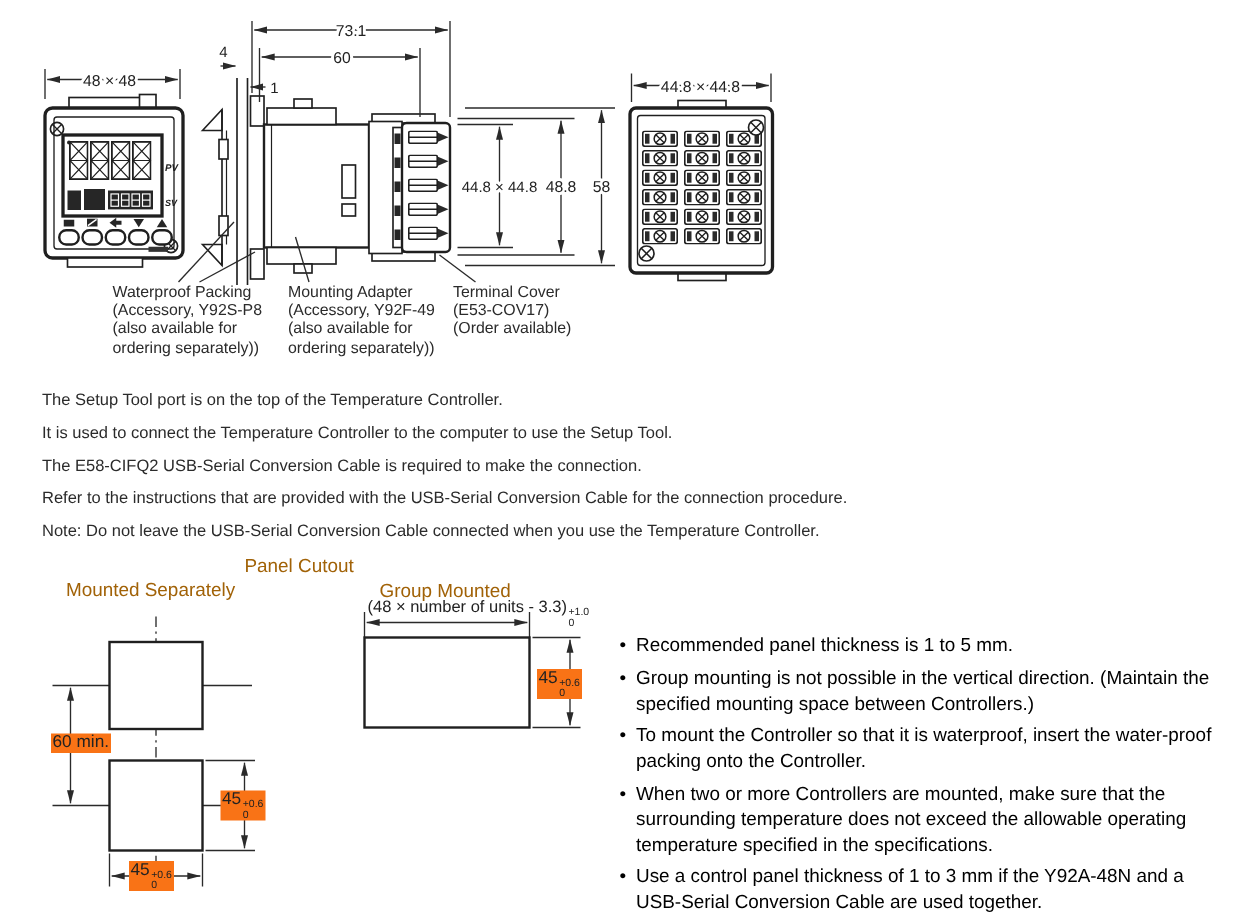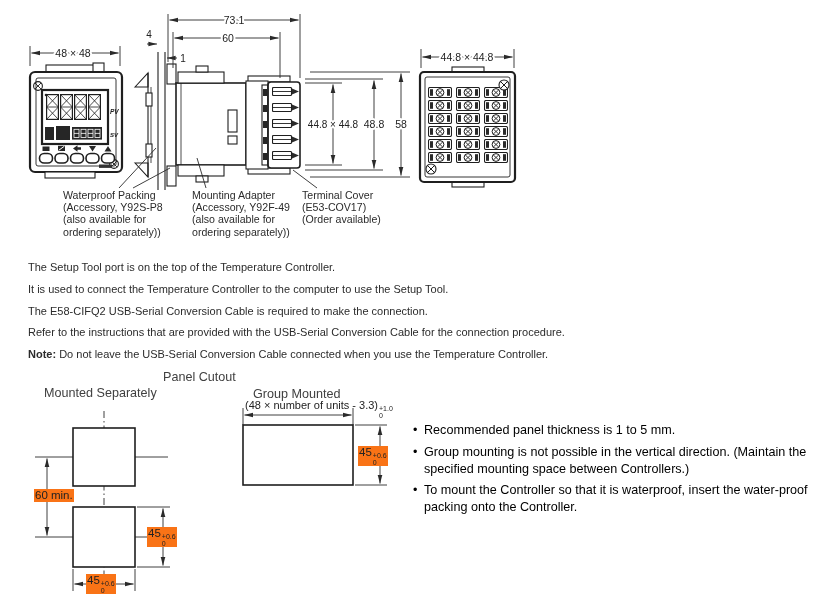--- a/index.html
+++ b/index.html
@@ -14,23 +14,23 @@
   text.dimt{font-family:"Liberation Sans",sans-serif;font-size:10.5px;fill:#222;
             paint-order:stroke;stroke:#fff;stroke-width:4px;stroke-linejoin:round;}
   text.small{font-size:10px;}
   text.pvsv{font-family:"Liberation Sans",sans-serif;font-weight:bold;font-style:italic;fill:#1d1d1d;}
   
   .callout{position:absolute;font-size:10.6px;line-height:12.2px;color:#2b2b2b;white-space:nowrap;}
   
   #paragraphs{position:absolute;left:28px;top:257px;width:792px;}
   #paragraphs p{margin:0;font-size:11px;line-height:21.8px;white-space:nowrap;}
   .note-line{margin-top:2px;font-size:13.6px;white-space:nowrap;}
-  .note-line b{font-weight:bold;}
-  
-  .h-cut{position:absolute;font-size:12.6px;color:#404040;white-space:nowrap;}
+  .note-line b{font-weight:normal;}
+  
+  .h-cut{position:absolute;font-size:12.6px;color:#a16207;white-space:nowrap;}
   .dim-label{position:absolute;background:#f97316;font-size:11.5px;color:#222;
              white-space:nowrap;padding:0 1px;line-height:13px;}
   .tol{display:inline-flex;flex-direction:column;vertical-align:-2px;
        font-size:7px;line-height:6.6px;margin-left:1px;}
   .formula{font-size:11px;}
   
   #bullets{position:absolute;left:412px;top:422px;width:410px;list-style:none;margin:0;padding:0;}
   #bullets li{position:relative;padding-left:12px;font-size:12.6px;line-height:16.8px;
               margin-bottom:5px;color:#000000;}
   #bullets li::before{content:"\2022";position:absolute;left:1px;top:0;}
@@ -256,21 +256,21 @@
         <circle cx="504" cy="85" r="5" class="ln w1 fw"></circle>
         <path d="M500.5,81.5 L507.5,88.5 M507.5,81.5 L500.5,88.5" class="ln" stroke-width="1"></path>
       </g>
       <g>
         <circle cx="431" cy="169" r="5" class="ln w1 fw"></circle>
         <path d="M427.5,165.5 L434.5,172.5 M434.5,165.5 L427.5,172.5" class="ln" stroke-width="1"></path>
       </g>
     </g>
   </svg>
 
-  <div class="callout" style="left:63px;top:189px">
+  <div class="callout" style="left:75px;top:189px">
     <div>Waterproof Packing</div>
     <div>(Accessory, Y92S-P8</div>
     <div>(also available for</div>
     <div>ordering separately))</div>
   </div>
   <div class="callout" style="left:192px;top:189px">
     <div>Mounting Adapter</div>
     <div>(Accessory, Y92F-49</div>
     <div> (also available for</div>
     <div>ordering separately))</div>
@@ -351,15 +351,17 @@
     <span>45</span><span class="tol">
         <span>+0.6</span>
         <span>0</span>
       </span>
   </div>
 
   <ul id="bullets">
     <li>Recommended panel thickness is 1 to 5 mm.</li>
     <li>Group mounting is not possible in the vertical direction. (Maintain the specified mounting space between Controllers.)</li>
     <li>To mount the Controller so that it is waterproof, insert the water-proof packing onto the Controller.</li>
+    <li>When two or more Controllers are mounted, make sure that the surrounding temperature does not exceed the allowable operating temperature specified in the specifications.</li>
+    <li>Use a control panel thickness of 1 to 3 mm if the Y92A-48N and a USB-Serial Conversion Cable are used together.</li>
   </ul>
 
 </div>
 
 </body></html>

